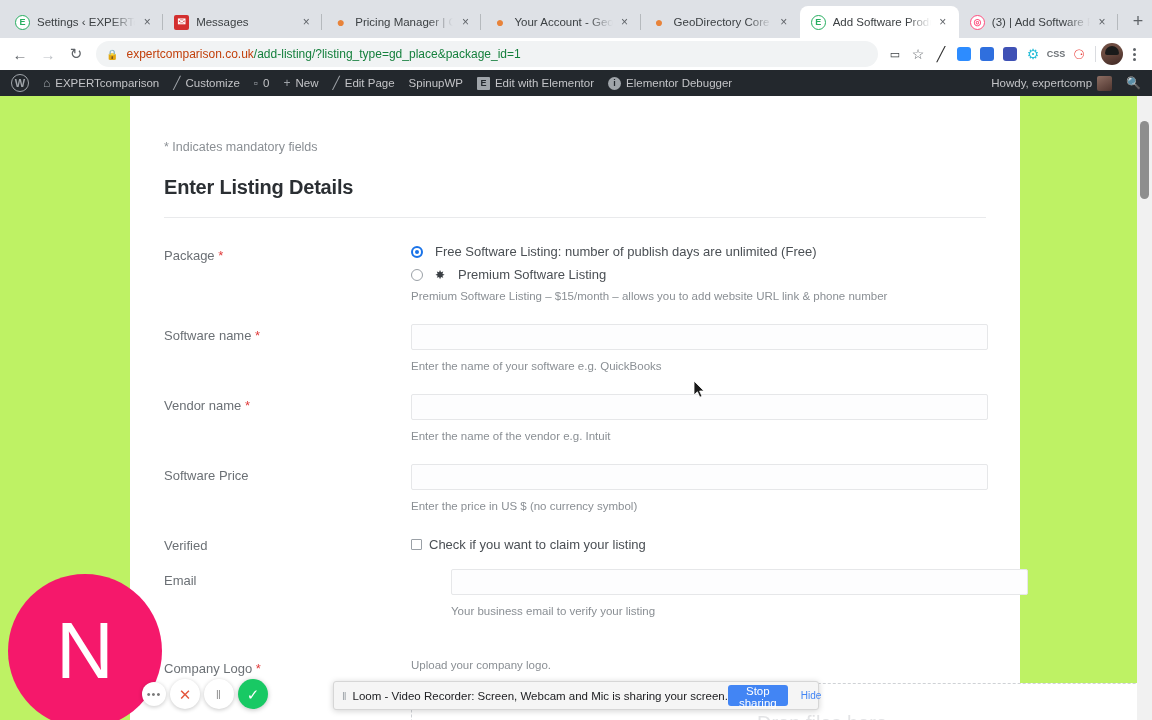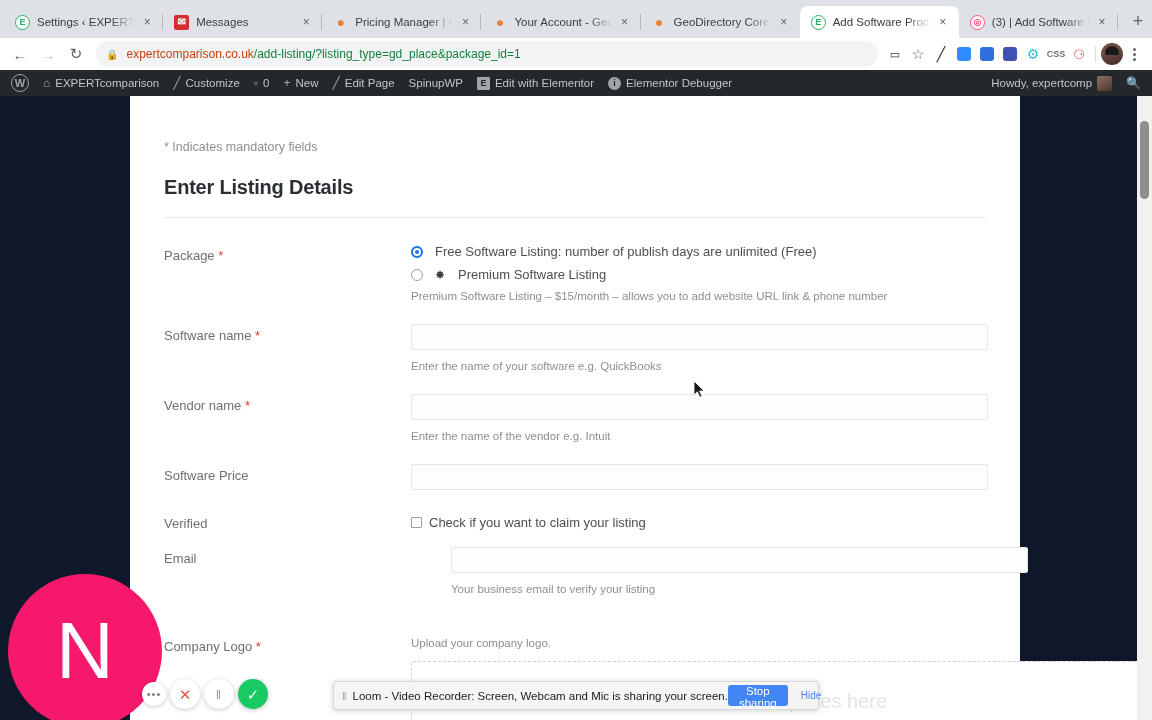--- a/index.html
+++ b/index.html
@@ -178,21 +178,21 @@
     width: 13px; height:13px; border-radius:50%; background:#a0a5aa; color:#23282d;
     display:flex;align-items:center;justify-content:center;font-size:9px;font-weight:bold;
   }
 
   
   .viewport {
     position: absolute;
     left: 0; top: 96px;
     width: 1152px;
     height: 624px;
-    background: #0f172a;
+    background: #bef264;
     overflow: hidden;
   }
   .page-col {
     position: absolute;
     left: 130px; top: 0;
     width: 890px;
     min-height: 624px;
     background: #ffffff;
   }
   .form-inner { padding: 44px 34px 0 34px; }
@@ -583,20 +583,21 @@
             <div class="helper">Enter the name of the vendor e.g. Intuit</div>
           </div>
         </div>
 
         <div class="row" style="margin-bottom:22px;">
           <div class="row-label">
             <span>Software Price</span>
           </div>
           <div class="row-field">
             <input class="txtinput" type="text" value="" placeholder="" style="">
+            <div class="helper">Enter the price in US $ (no currency symbol)</div>
           </div>
         </div>
 
         <div class="row" style="margin-bottom:14px;">
           <div class="row-label">
             <span>Verified</span>
           </div>
           <div class="row-field">
             <label class="check-line">
               <span class="checkbox"></span>

